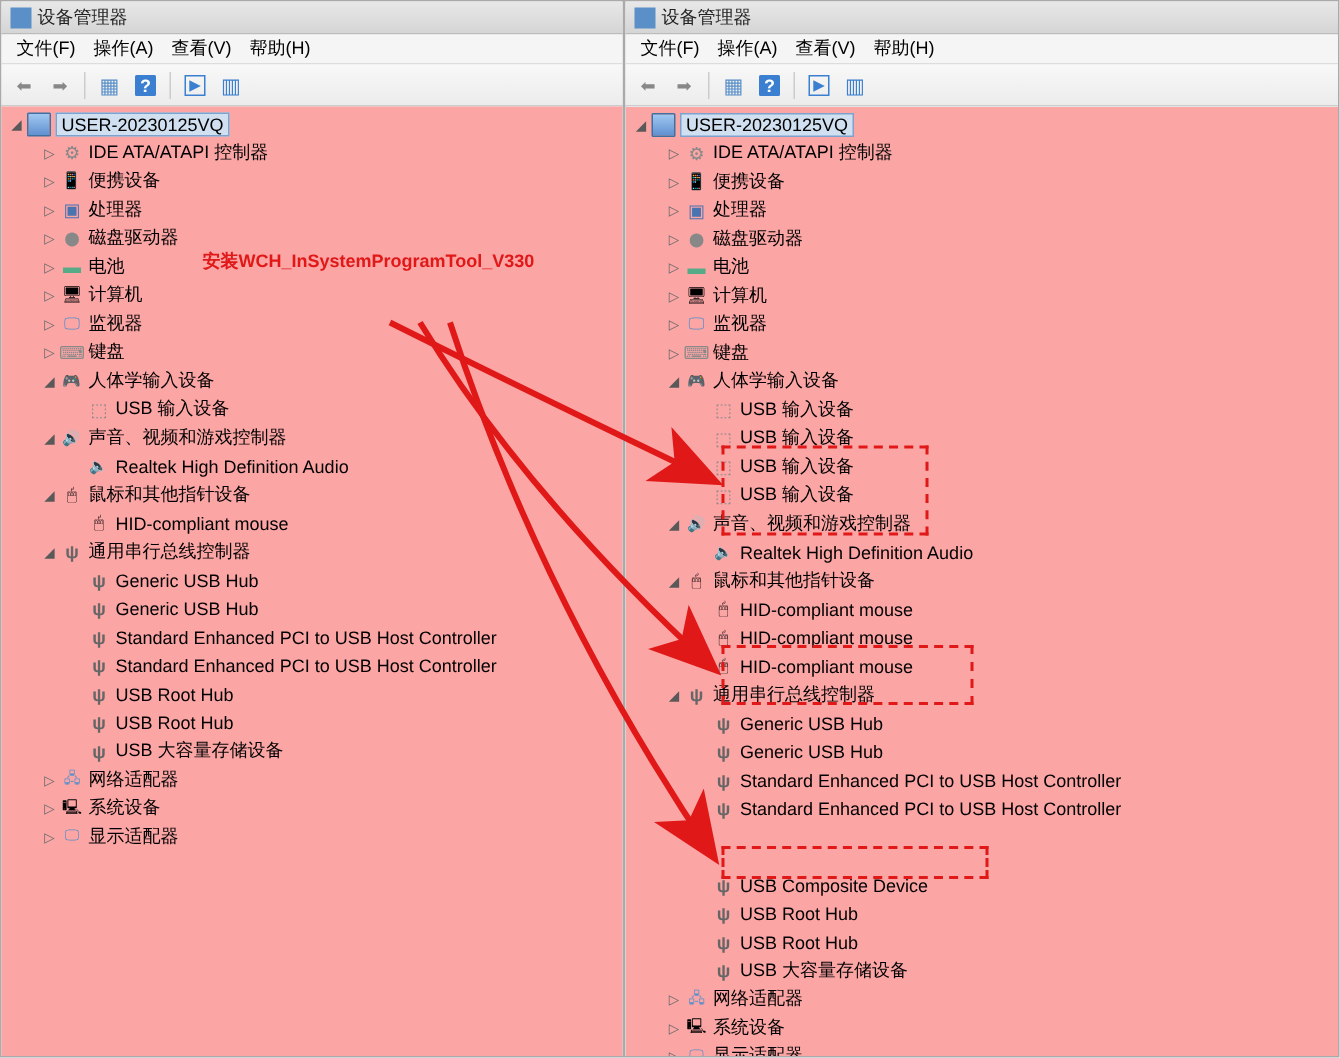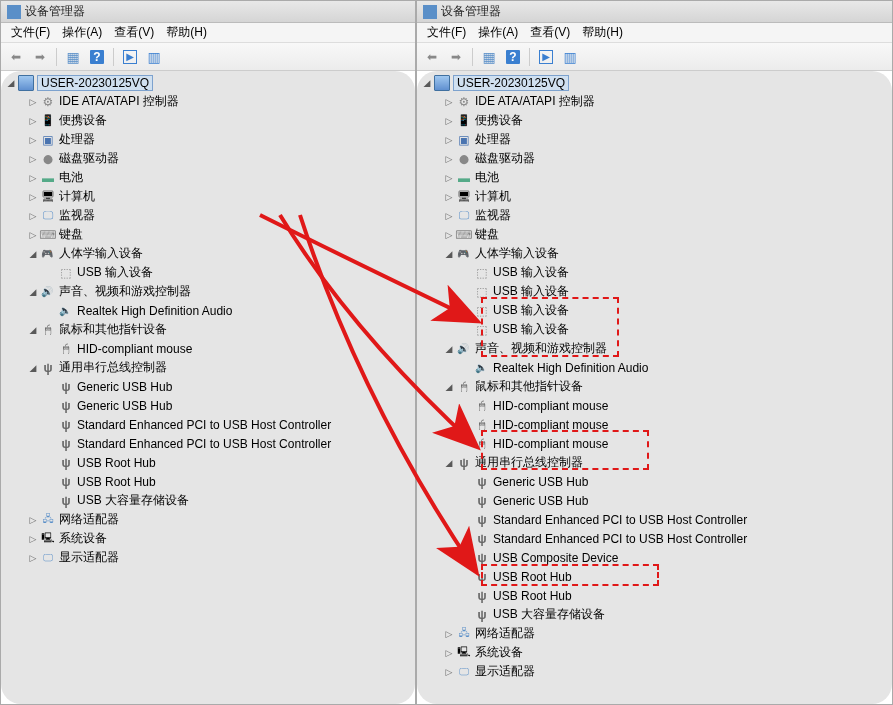--- a/index.html
+++ b/index.html
@@ -14,21 +14,21 @@
 .menubar span { padding: 2px 6px; cursor: default; }
 .toolbar { background: linear-gradient(#f8f8f8, #ececec); height: 28px; display: flex; align-items: center; padding: 0 4px; gap: 2px; border-bottom: 1px solid #ccc; }
 .toolbar .btn { width: 22px; height: 22px; border: 1px solid transparent; display: flex; align-items: center; justify-content: center; cursor: pointer; }
 .toolbar .sep { width: 1px; height: 18px; background: #ccc; margin: 0 3px; }
 .arrow-left::before { content: "⬅"; color: #888; font-size: 12px; }
 .arrow-right::before { content: "➡"; color: #888; font-size: 12px; }
 .props::before { content: "▦"; color: #5a8fc8; font-size: 14px; }
 .help::before { content: "?"; background:#3a7fd0; color:#fff; width:14px; height:14px; display:flex; align-items:center; justify-content:center; font-weight:bold; border-radius:1px; }
 .action::before { content: "▶"; color: #3a7fd0; font-size: 10px; border:1px solid #3a7fd0; width:12px; height:12px; display:flex; align-items:center; justify-content:center; }
 .scan::before { content: "▥"; color: #3a7fd0; font-size: 14px; }
-.tree { flex: 1; overflow: auto; padding: 2px 0; background: #e5e5e5; border-radius: 20px; }
+.tree { flex: 1; overflow: auto; padding: 2px 0; background: #fca5a5; }
 .node { display: flex; align-items: center; height: 19px; white-space: nowrap; cursor: default; }
 .expander { width: 12px; display: inline-flex; justify-content: center; color: #6b6b6b; font-size: 9px; cursor: pointer; }
 .expander.closed::before { content: "▷"; }
 .expander.open::before { content: "◢"; color: #595959; }
 .expander.none { visibility: hidden; }
 .node-icon { width: 16px; height: 16px; margin: 0 3px 0 1px; display: inline-flex; align-items: center; justify-content: center; font-size: 12px; }
 .ic-computer { background: linear-gradient(#a0c8f0,#6090d0); border: 1px solid #4070a0; border-radius: 1px; }
 .ic-ide::before { content: "⚙"; color:#888; }
 .ic-portable::before { content: "📱"; font-size:11px; }
 .ic-cpu::before { content: "▣"; color:#4a74b0; }
@@ -350,21 +350,21 @@
       <div class="node" style="padding-left: 44px;">
         <span class="expander none"></span>
         <span class="node-icon ic-usb"></span>
         <span class="node-label">Standard Enhanced PCI to USB Host Controller</span>
       </div>
       <div class="node" style="padding-left: 44px;">
         <span class="expander none"></span>
         <span class="node-icon ic-usb"></span>
         <span class="node-label">Standard Enhanced PCI to USB Host Controller</span>
       </div>
-      <div class="node" style="padding-left: 44px;">
+      <div class="node" style="padding-left: 44px; margin-top: 32px;">
         <span class="expander none"></span>
         <span class="node-icon ic-usb"></span>
         <span class="node-label">USB Composite Device</span>
       </div>
       <div class="node" style="padding-left: 44px;">
         <span class="expander none"></span>
         <span class="node-icon ic-usb"></span>
         <span class="node-label">USB Root Hub</span>
       </div>
       <div class="node" style="padding-left: 44px;">
@@ -389,20 +389,21 @@
       </div>
       <div class="node" style="padding-left: 26px;">
         <span class="expander closed"></span>
         <span class="node-icon ic-display"></span>
         <span class="node-label">显示适配器</span>
       </div>
     </div>
 </div>
 
 <div class="annotation" style="left:135px; top:162px;">
+  <div>安装WCH_InSystemProgramTool_V330</div>
 </div>
 
 <div class="redbox" style="left:481px; top:297px; width:138px; height:60px;"></div>
 <div class="redbox" style="left:481px; top:430px; width:168px; height:40px;"></div>
 <div class="redbox" style="left:481px; top:564px; width:178px; height:22px;"></div>
 
 <svg class="arrow-svg" style="left:0; top:0;" width="893" height="705">
   <defs>
     <marker id="ah" markerWidth="12" markerHeight="12" refX="10" refY="5" orient="auto">
       <path d="M0,0 L12,5 L0,10 L3,5 Z" fill="#e01818"></path>

